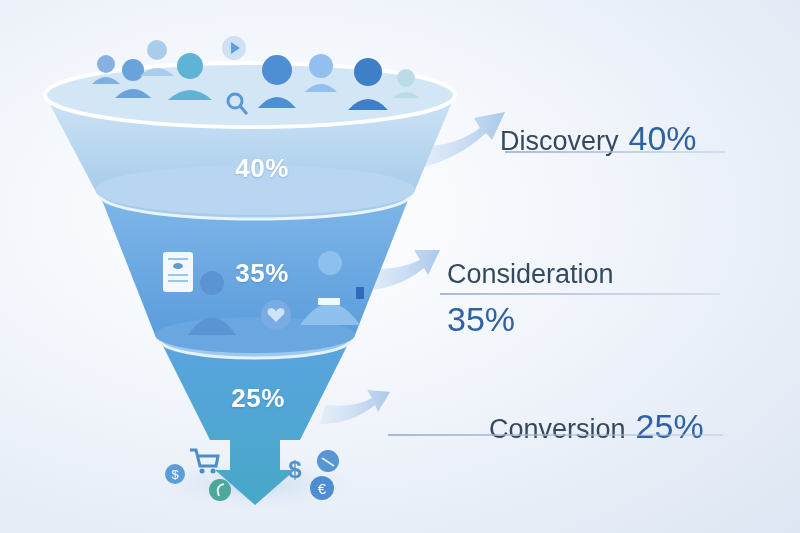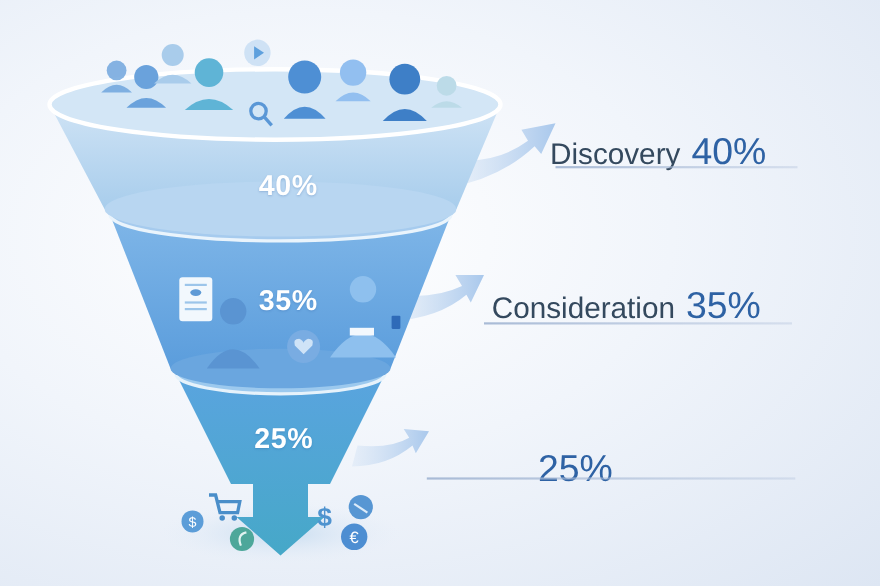--- a/index.html
+++ b/index.html
@@ -171,24 +171,25 @@
 <div class="pct" style="left:262px; top:153px;">40%</div>
 <div class="pct" style="left:262px; top:258px;">35%</div>
 <div class="pct" style="left:258px; top:383px;">25%</div>
 
 <div class="label" style="left:500px; top:98px;">
   <span class="name">Discovery</span>
   <span class="value">40%</span>
 </div>
 <div class="rule" style="left:505px; top:151px; width:220px;"></div>
 
-<div class="label" style="left:447px; top:238px;">
+<div class="label" style="left:447px; top:238px;flex-direction:column;">
   <span class="name">Consideration</span>
   <span class="value">35%</span>
 </div>
 <div class="rule" style="left:440px; top:293px; width:280px;"></div>
 
 <div class="label" style="left:489px; top:386px;">
+  <span class="name">Conversion</span>
   <span class="value">25%</span>
 </div>
 <div class="rule" style="left:388px; top:434px; width:335px;"></div>
 
 </div>
 
 </body></html>

